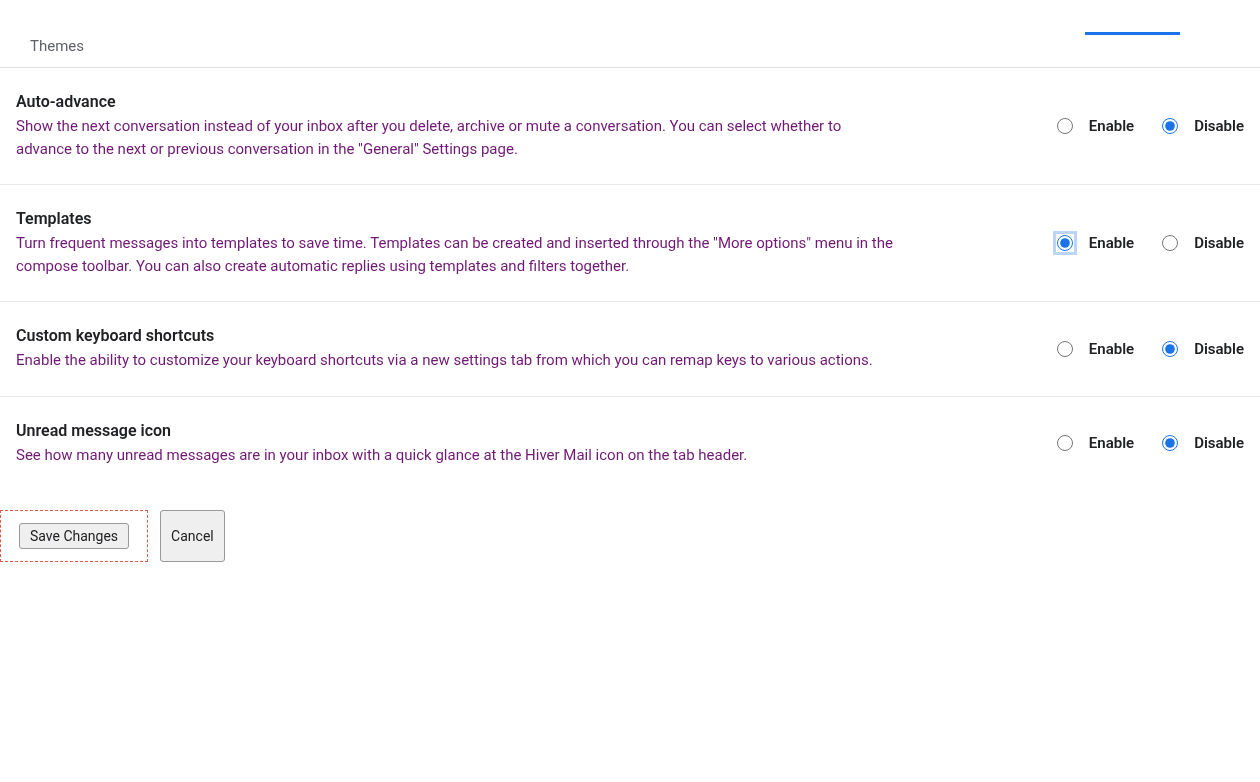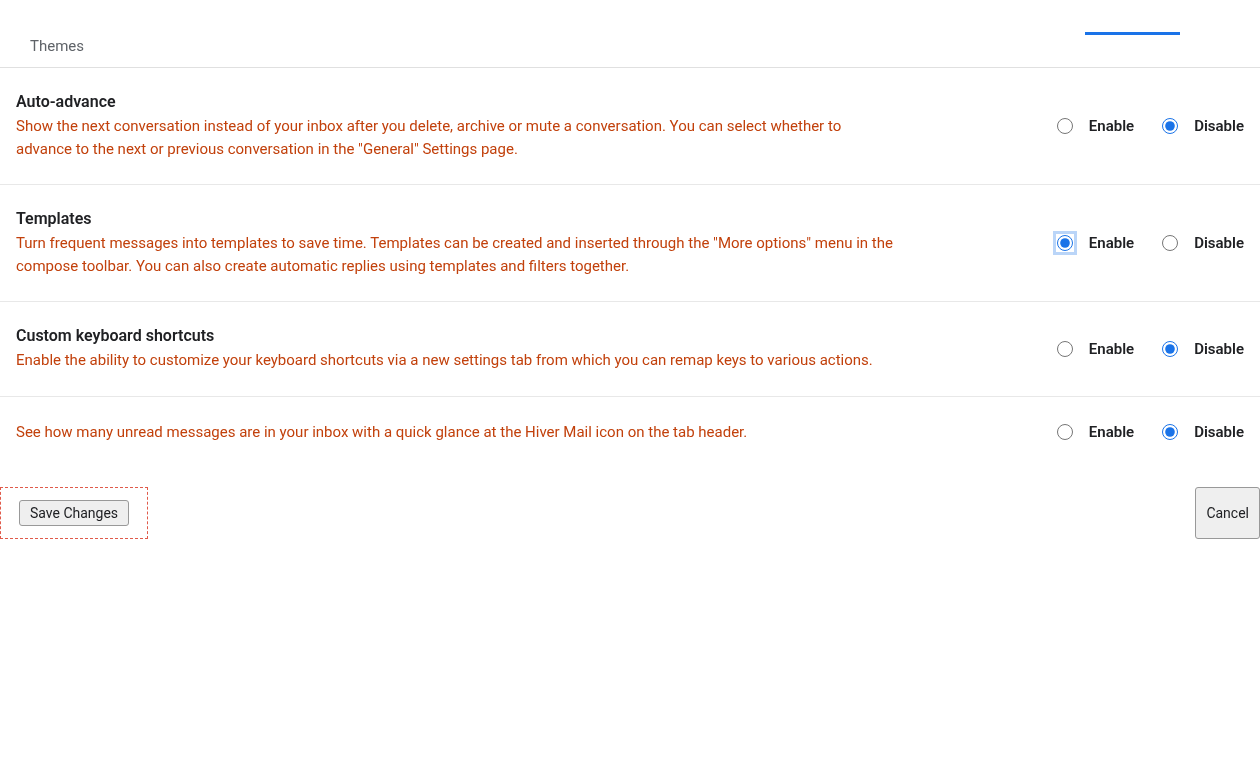--- a/index.html
+++ b/index.html
@@ -44,21 +44,21 @@
       max-width: 880px;
     }
     .setting-title {
       font-weight: 600;
       font-size: 16px;
       margin-bottom: 4px;
       color: #202124;
     }
     .setting-desc {
       font-size: 15px;
-      color: #c2410c;
+      color: #701a75;
       line-height: 1.5;
     }
     .radio-group {
       display: flex;
       align-items: center;
       gap: 28px;
       min-width: 220px;
       justify-content: flex-end;
     }
     .radio-option {
@@ -78,21 +78,21 @@
       outline-offset: 1px;
       border-radius: 50%;
     }
     .radio-label {
       font-weight: 600;
       font-size: 15px;
       color: #202124;
     }
     .actions {
       display: flex;
-      justify-content: space-between;
+      justify-content: flex-start;
       padding: 20px 0 80px 0;
       gap: 12px;
     }
     .actions-highlight {
       border: 1px dashed #e05a4a;
       padding: 12px 18px;
       display: inline-flex;
       align-items: center;
       gap: 12px;
     }
@@ -163,20 +163,21 @@
           <span class="radio-label">Enable</span>
         </label>
         <label class="radio-option">
           <input type="radio" name="setting-custom-keyboard-shortcuts" checked="" style="">
           <span class="radio-label">Disable</span>
         </label>
       </div>
     </div>
     <div class="setting-row">
       <div class="setting-text">
+        <div class="setting-title">Unread message icon</div>
         <div class="setting-desc">See how many unread messages are in your inbox with a quick glance at the Hiver Mail icon on the tab header.</div>
       </div>
       <div class="radio-group">
         <label class="radio-option">
           <input type="radio" name="setting-unread-message-icon" style="">
           <span class="radio-label">Enable</span>
         </label>
         <label class="radio-option">
           <input type="radio" name="setting-unread-message-icon" checked="" style="">
           <span class="radio-label">Disable</span>

